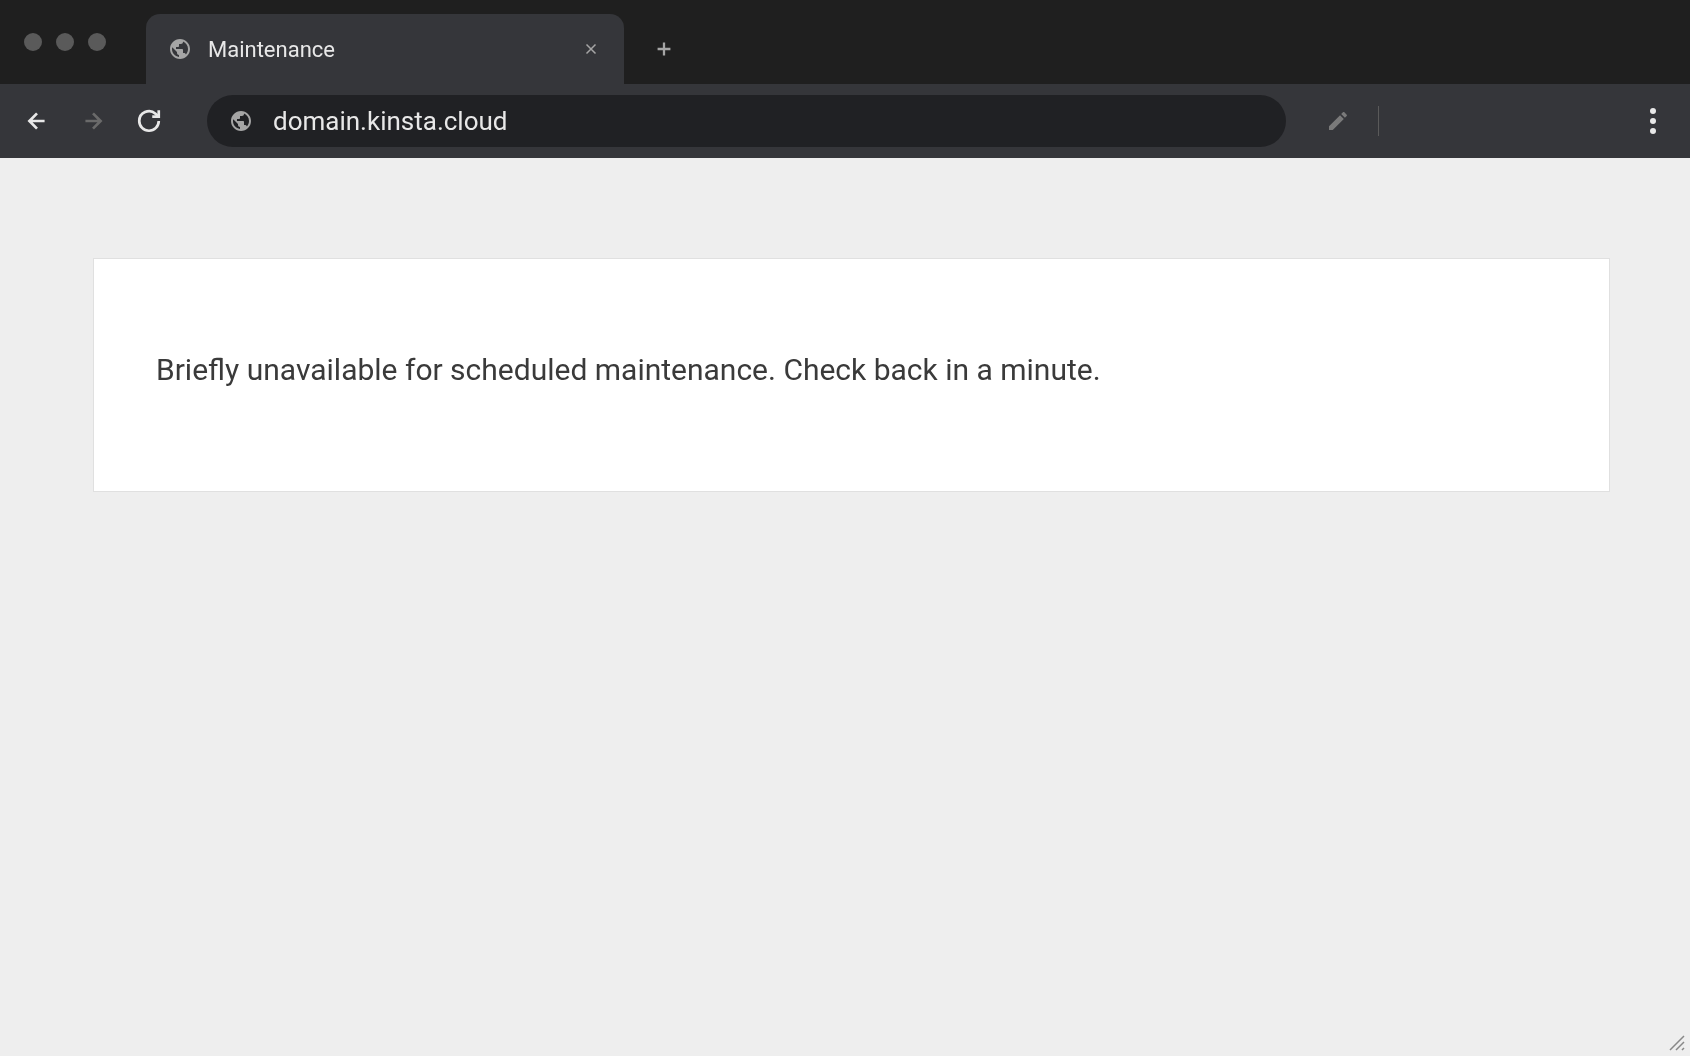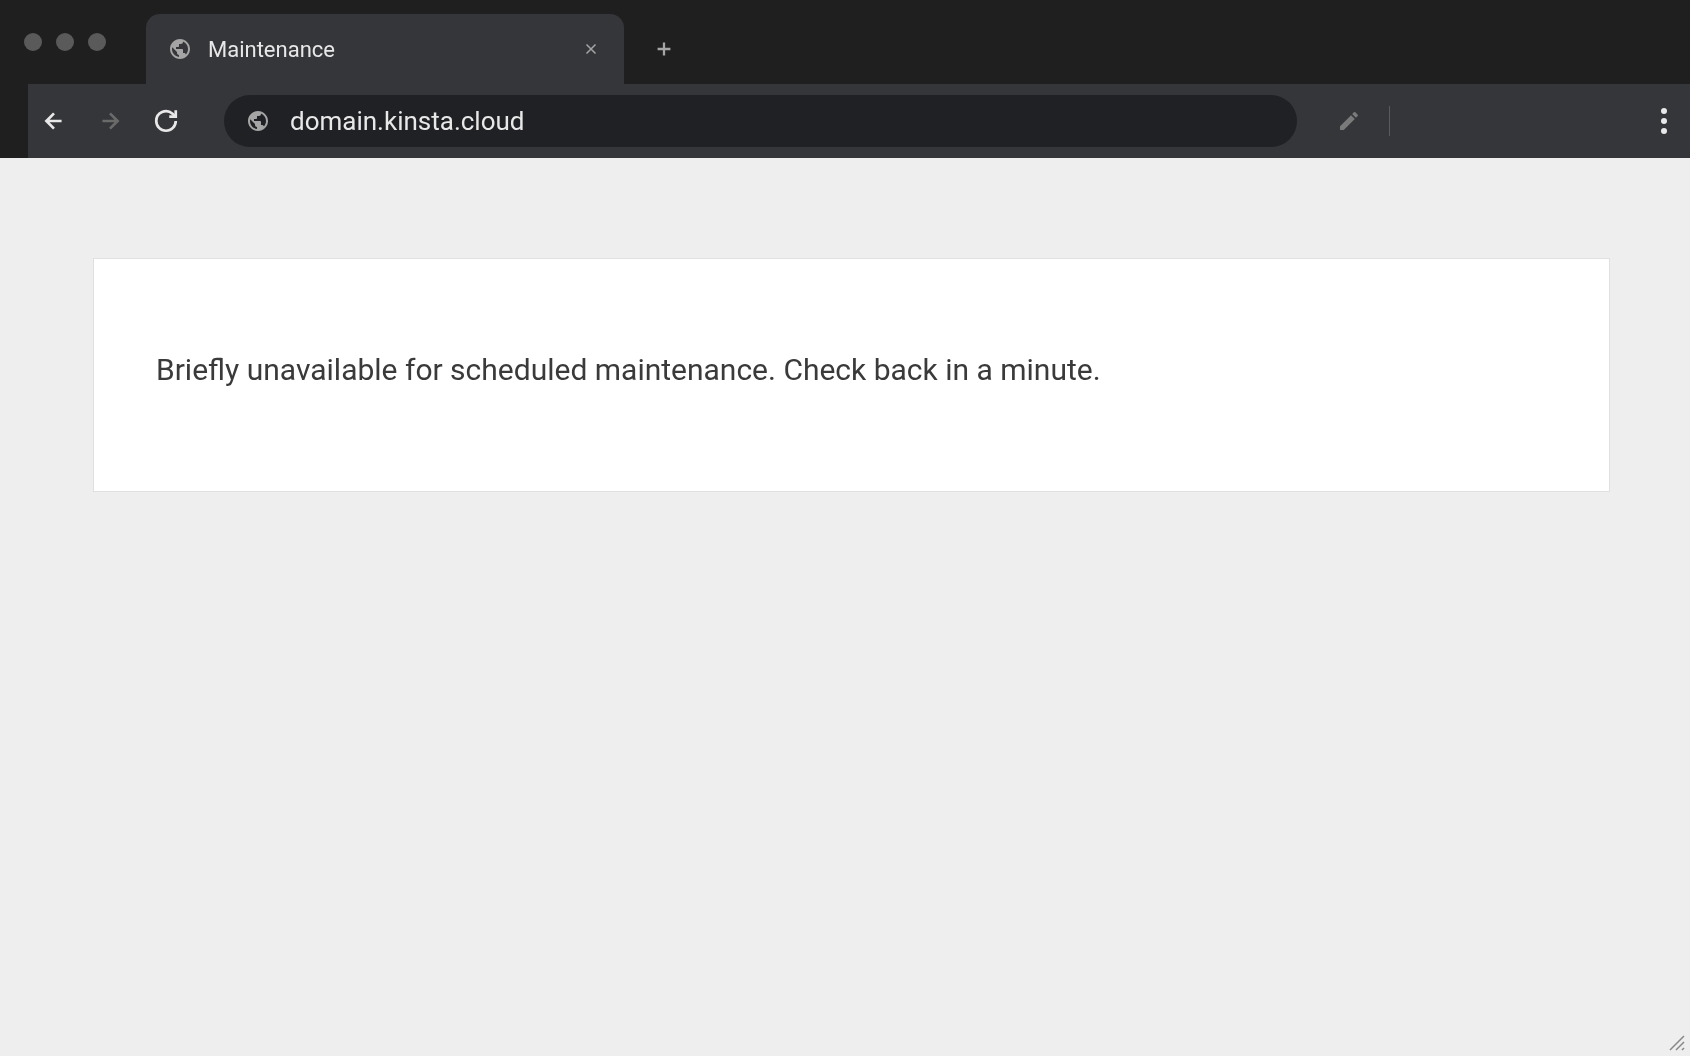--- a/index.html
+++ b/index.html
@@ -118,23 +118,22 @@
       stroke: #a5a5a5;
       stroke-width: 2.5;
     }
     
     
     .toolbar {
       background: #35363a;
       height: 74px;
       display: flex;
       align-items: center;
-      padding: 0 4px;
+      padding: 0 15px;
       gap: 12px;
-      margin-left: 28px;
     }
     
     .nav-button {
       width: 44px;
       height: 44px;
       display: flex;
       align-items: center;
       justify-content: center;
       cursor: pointer;
       border-radius: 50%;

